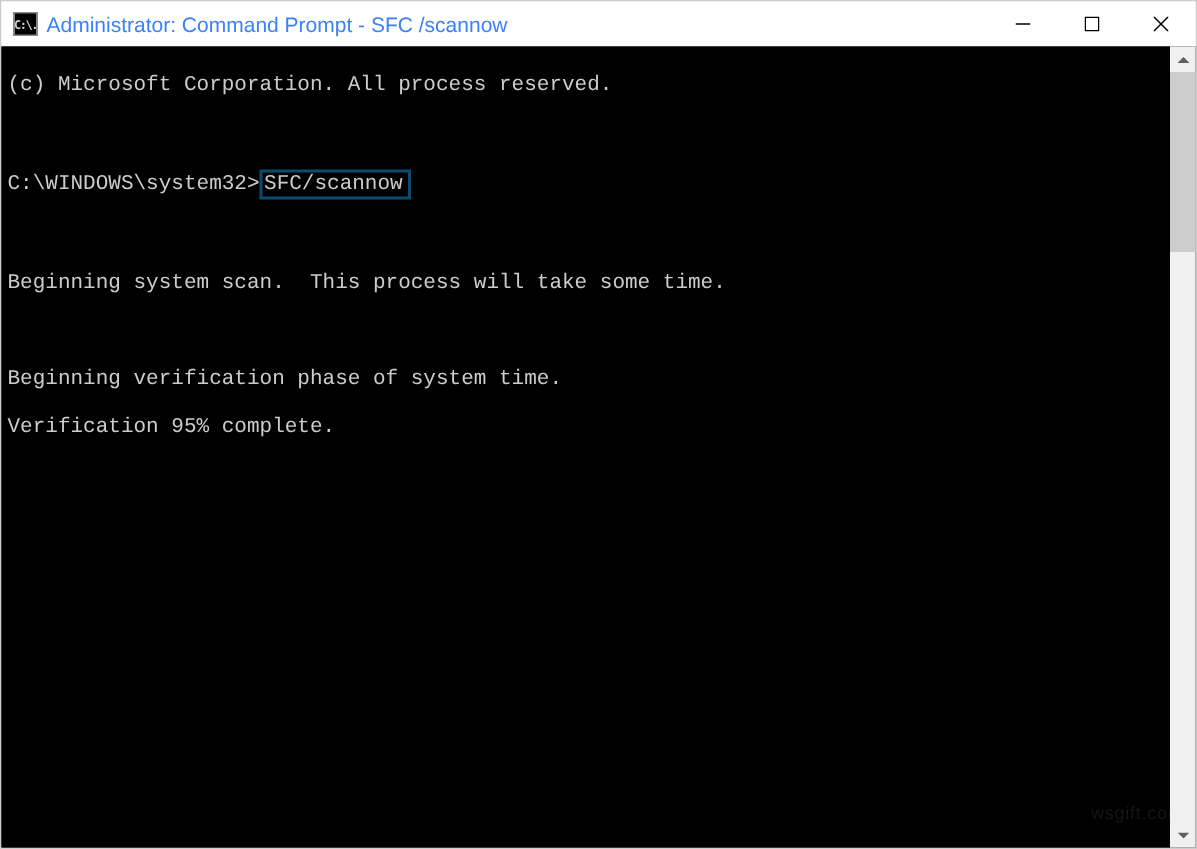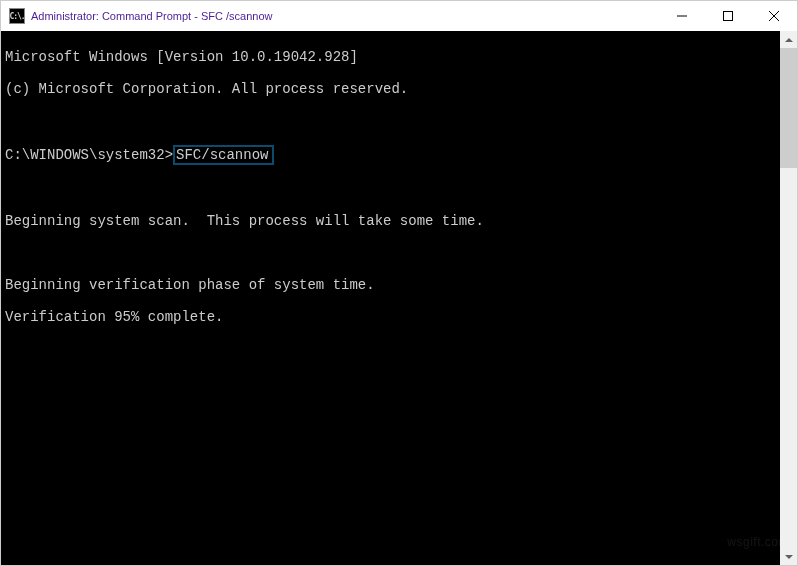--- a/index.html
+++ b/index.html
@@ -36,22 +36,22 @@
       align-items: center;
       justify-content: center;
       color: #ccc;
       font-family: Consolas, monospace;
       font-size: 8px;
       font-weight: bold;
       letter-spacing: -1px;
       border: 1px solid #888;
     }
     .titlebar-text {
-      font-size: 11px;
-      color: #4c1d95;
+      font-size: 14px;
+      color: #3b82f6;
       flex: 1;
     }
     .title-controls {
       display: flex;
       height: 100%;
     }
     .title-btn {
       width: 46px;
       height: 100%;
       display: flex;
@@ -143,21 +143,20 @@
         <svg width="10" height="10" viewBox="0 0 10 10">
             <line x1="0" y1="0" x2="10" y2="10" stroke="#000" stroke-width="1"></line>
             <line x1="10" y1="0" x2="0" y2="10" stroke="#000" stroke-width="1"></line>
           </svg>
       </div>
     </div>
   </div>
 
   <div class="content-wrap">
     <div class="terminal">
-<span class="line">Microsoft Windows [Version 10.0.19042.928]</span>
 <span class="line">(c) Microsoft Corporation. All process reserved.</span>
 <span class="line"></span>
 <span class="line"><span>C:\WINDOWS\system32&gt;</span><span class="highlight-box"><span>SFC/scannow</span></span></span>
 <span class="line"></span>
 <span class="line">Beginning system scan.  This process will take some time.</span>
 <span class="line"></span>
 <span class="line">Beginning verification phase of system time.</span>
 <span class="line">Verification 95% complete.</span>
     </div>
 

